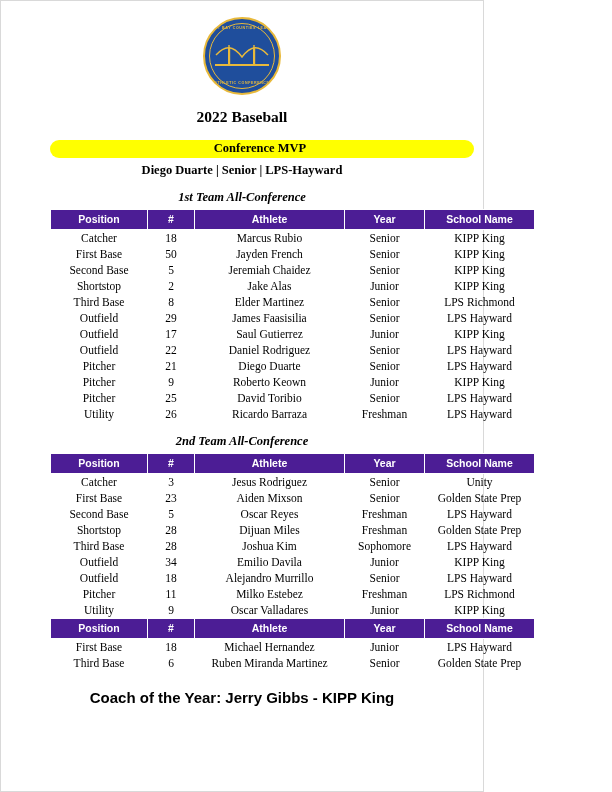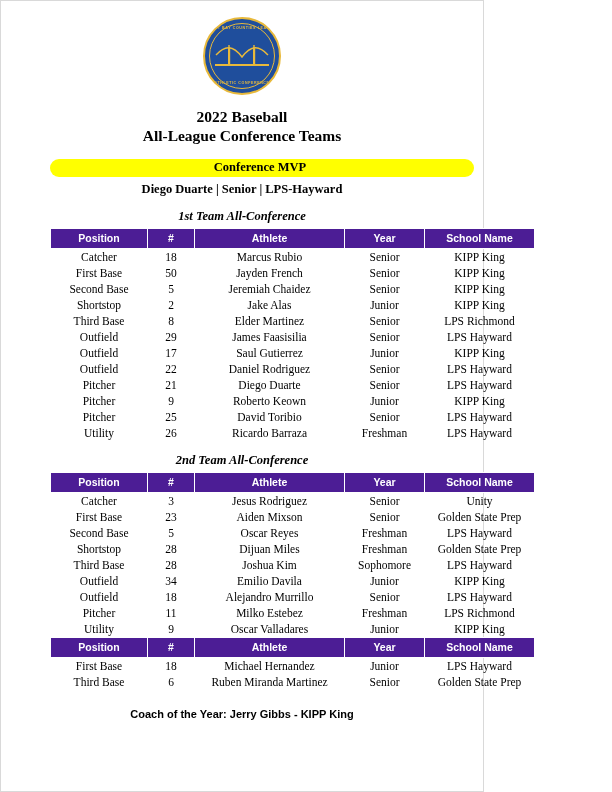--- a/index.html
+++ b/index.html
@@ -129,21 +129,21 @@
   col.c-pos { width: 97px; }
   col.c-num { width: 47px; }
   col.c-ath { width: 150px; }
   col.c-yr  { width: 80px; }
   col.c-sch { width: 110px; }
 
   .footer {
     text-align: center;
     font-family: "Liberation Sans", sans-serif;
     font-weight: bold;
-    font-size: 11px;
+    font-size: 15px;
     margin-top: 18px;
   }
 </style>
 </head>
 <body>
 
 <div class="page">
 
   <div class="logo-wrap">
     <div class="logo">
@@ -157,21 +157,20 @@
           <path d="M1 12 C 10 2, 18 2, 27 14 C 36 2, 44 2, 53 12" stroke="#e8b93b" stroke-width="1.4" fill="none"></path>
           <path d="M14 4 L14 2 M39 4 L39 2" stroke="#e8b93b" stroke-width="1.4"></path>
         </svg>
       </div>
       <div class="logo-bottom-text">ATHLETIC CONFERENCE</div>
     </div>
   </div>
 
   <div class="doc-title">
     <div>2022 Baseball</div>
-    <div>All-League Conference Teams</div>
   </div>
 
   <div class="mvp-band">Conference MVP</div>
   <div class="mvp-name">Diego Duarte  |  Senior  |  LPS-Hayward</div>
 
   <div class="section-title">1st Team All-Conference</div>
   <table>
     <colgroup>
         <col class="c-pos">
         <col class="c-num">

